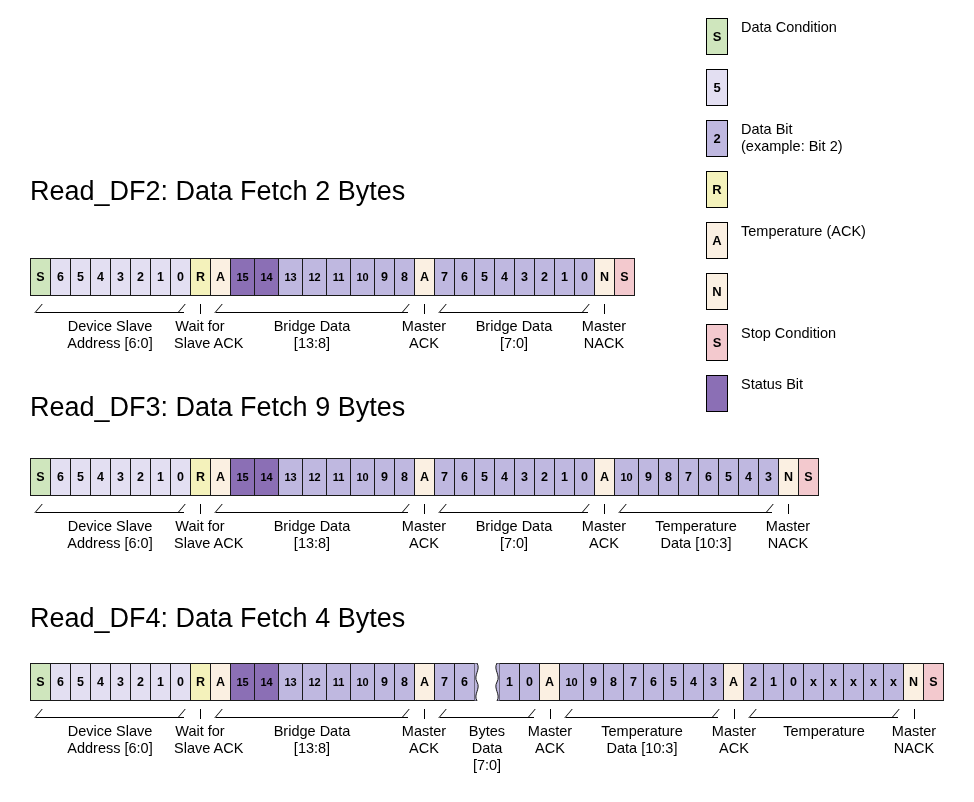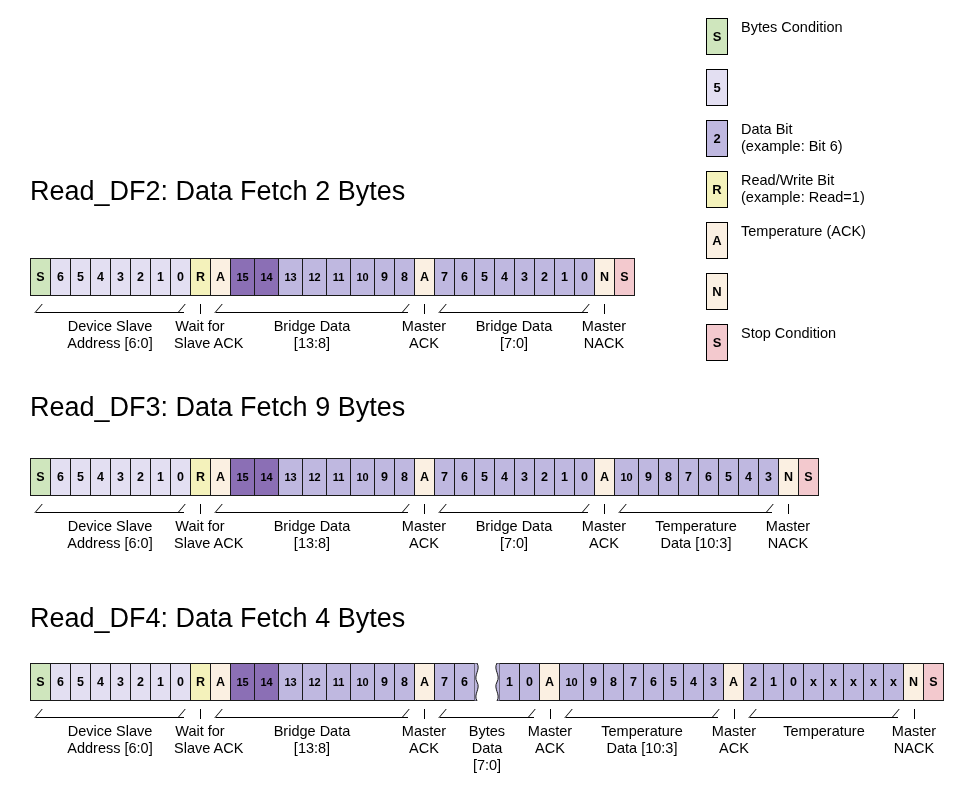--- a/index.html
+++ b/index.html
@@ -56,43 +56,46 @@
   .brace.single .ltick{left:50%;margin-left:-1px;border-right:1px solid #000;transform:none;width:1px;height:10px;}
   .glab{font-size:14.5px;line-height:17px;margin-top:3px;white-space:nowrap;}
   .glab span{display:block;}
 </style>
 </head>
 <body>
 
 <div id="legend">
     <div class="leg-row">
       <div class="leg-box c-start">S</div>
-      <div class="leg-text"><span>Bytes Condition</span></div>
+      <div class="leg-text"><span>Data Condition</span></div>
     </div>
     <div class="leg-row">
       <div class="leg-box c-addr">5</div>
     </div>
     <div class="leg-row">
       <div class="leg-box c-data">2</div>
-      <div class="leg-text"><span>Data Bit</span><span class="l2">(example: Bit 6)</span></div>
+      <div class="leg-text"><span>Data Bit</span><span class="l2">(example: Bit 2)</span></div>
     </div>
     <div class="leg-row">
       <div class="leg-box c-rw">R</div>
-      <div class="leg-text"><span>Read/Write Bit</span><span class="l2">(example: Read=1)</span></div>
     </div>
     <div class="leg-row">
       <div class="leg-box c-ack">A</div>
       <div class="leg-text"><span>Temperature (ACK)</span></div>
     </div>
     <div class="leg-row">
       <div class="leg-box c-nack">N</div>
     </div>
     <div class="leg-row">
       <div class="leg-box c-stop">S</div>
       <div class="leg-text"><span>Stop Condition</span></div>
+    </div>
+    <div class="leg-row">
+      <div class="leg-box c-status"></div>
+      <div class="leg-text"><span>Status Bit</span></div>
     </div>
   </div>
 
 <div id="sections">
     <div class="sec-title" style="left: 30px; top: 176px;">Read_DF2: Data Fetch 2 Bytes</div>
     <div class="frame-wrap" style="left: 30px; top: 258px;">
       <div class="frame">
         <div class="cell c-start" style="width: 21px;">S</div>
         <div class="cell c-addr" style="width: 21px;">6</div>
         <div class="cell c-addr" style="width: 21px;">5</div>

